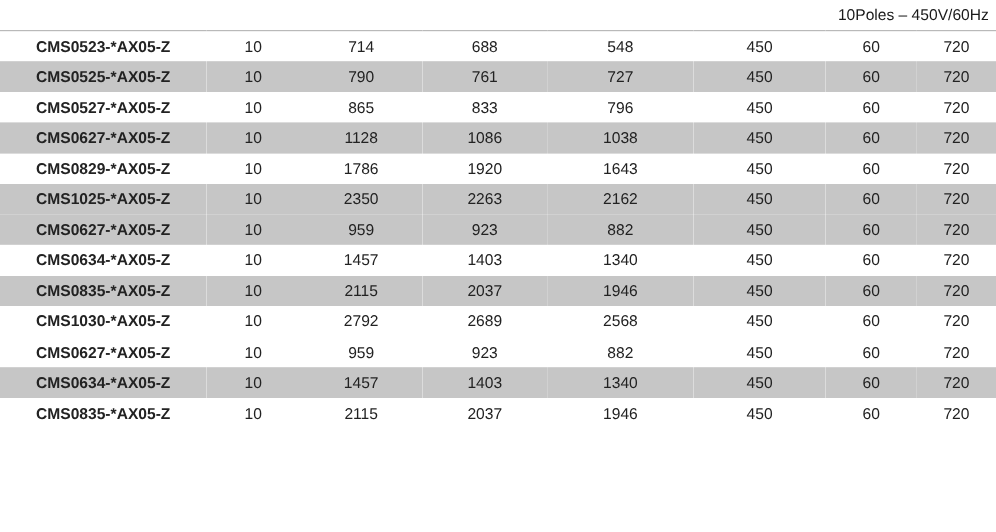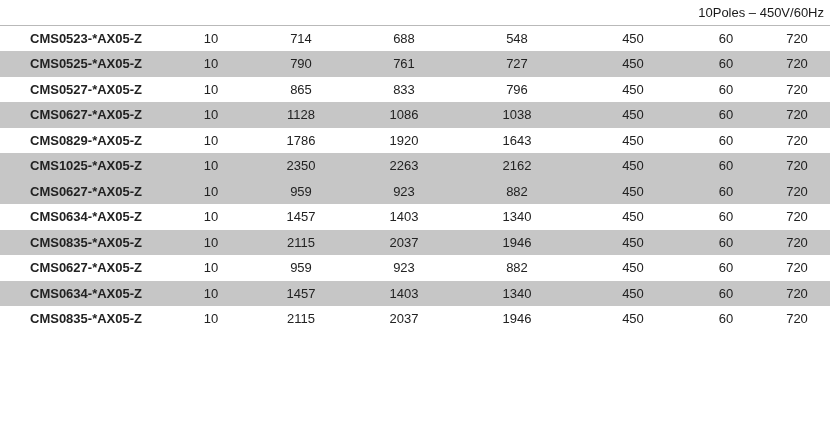--- a/index.html
+++ b/index.html
@@ -166,20 +166,30 @@
           <td class="model">CMS0835-*AX05-Z</td>
           <td>10</td>
           <td>2115</td>
           <td>2037</td>
           <td>1946</td>
           <td>450</td>
           <td>60</td>
           <td>720</td>
         </tr>
         <tr class="band-light">
+          <td class="model">CMS1030-*AX05-Z</td>
+          <td>10</td>
+          <td>2792</td>
+          <td>2689</td>
+          <td>2568</td>
+          <td>450</td>
+          <td>60</td>
+          <td>720</td>
+        </tr>
+        <tr class="band-light">
           <td class="model">CMS0627-*AX05-Z</td>
           <td>10</td>
           <td>959</td>
           <td>923</td>
           <td>882</td>
           <td>450</td>
           <td>60</td>
           <td>720</td>
         </tr>
         <tr class="band-dark">

